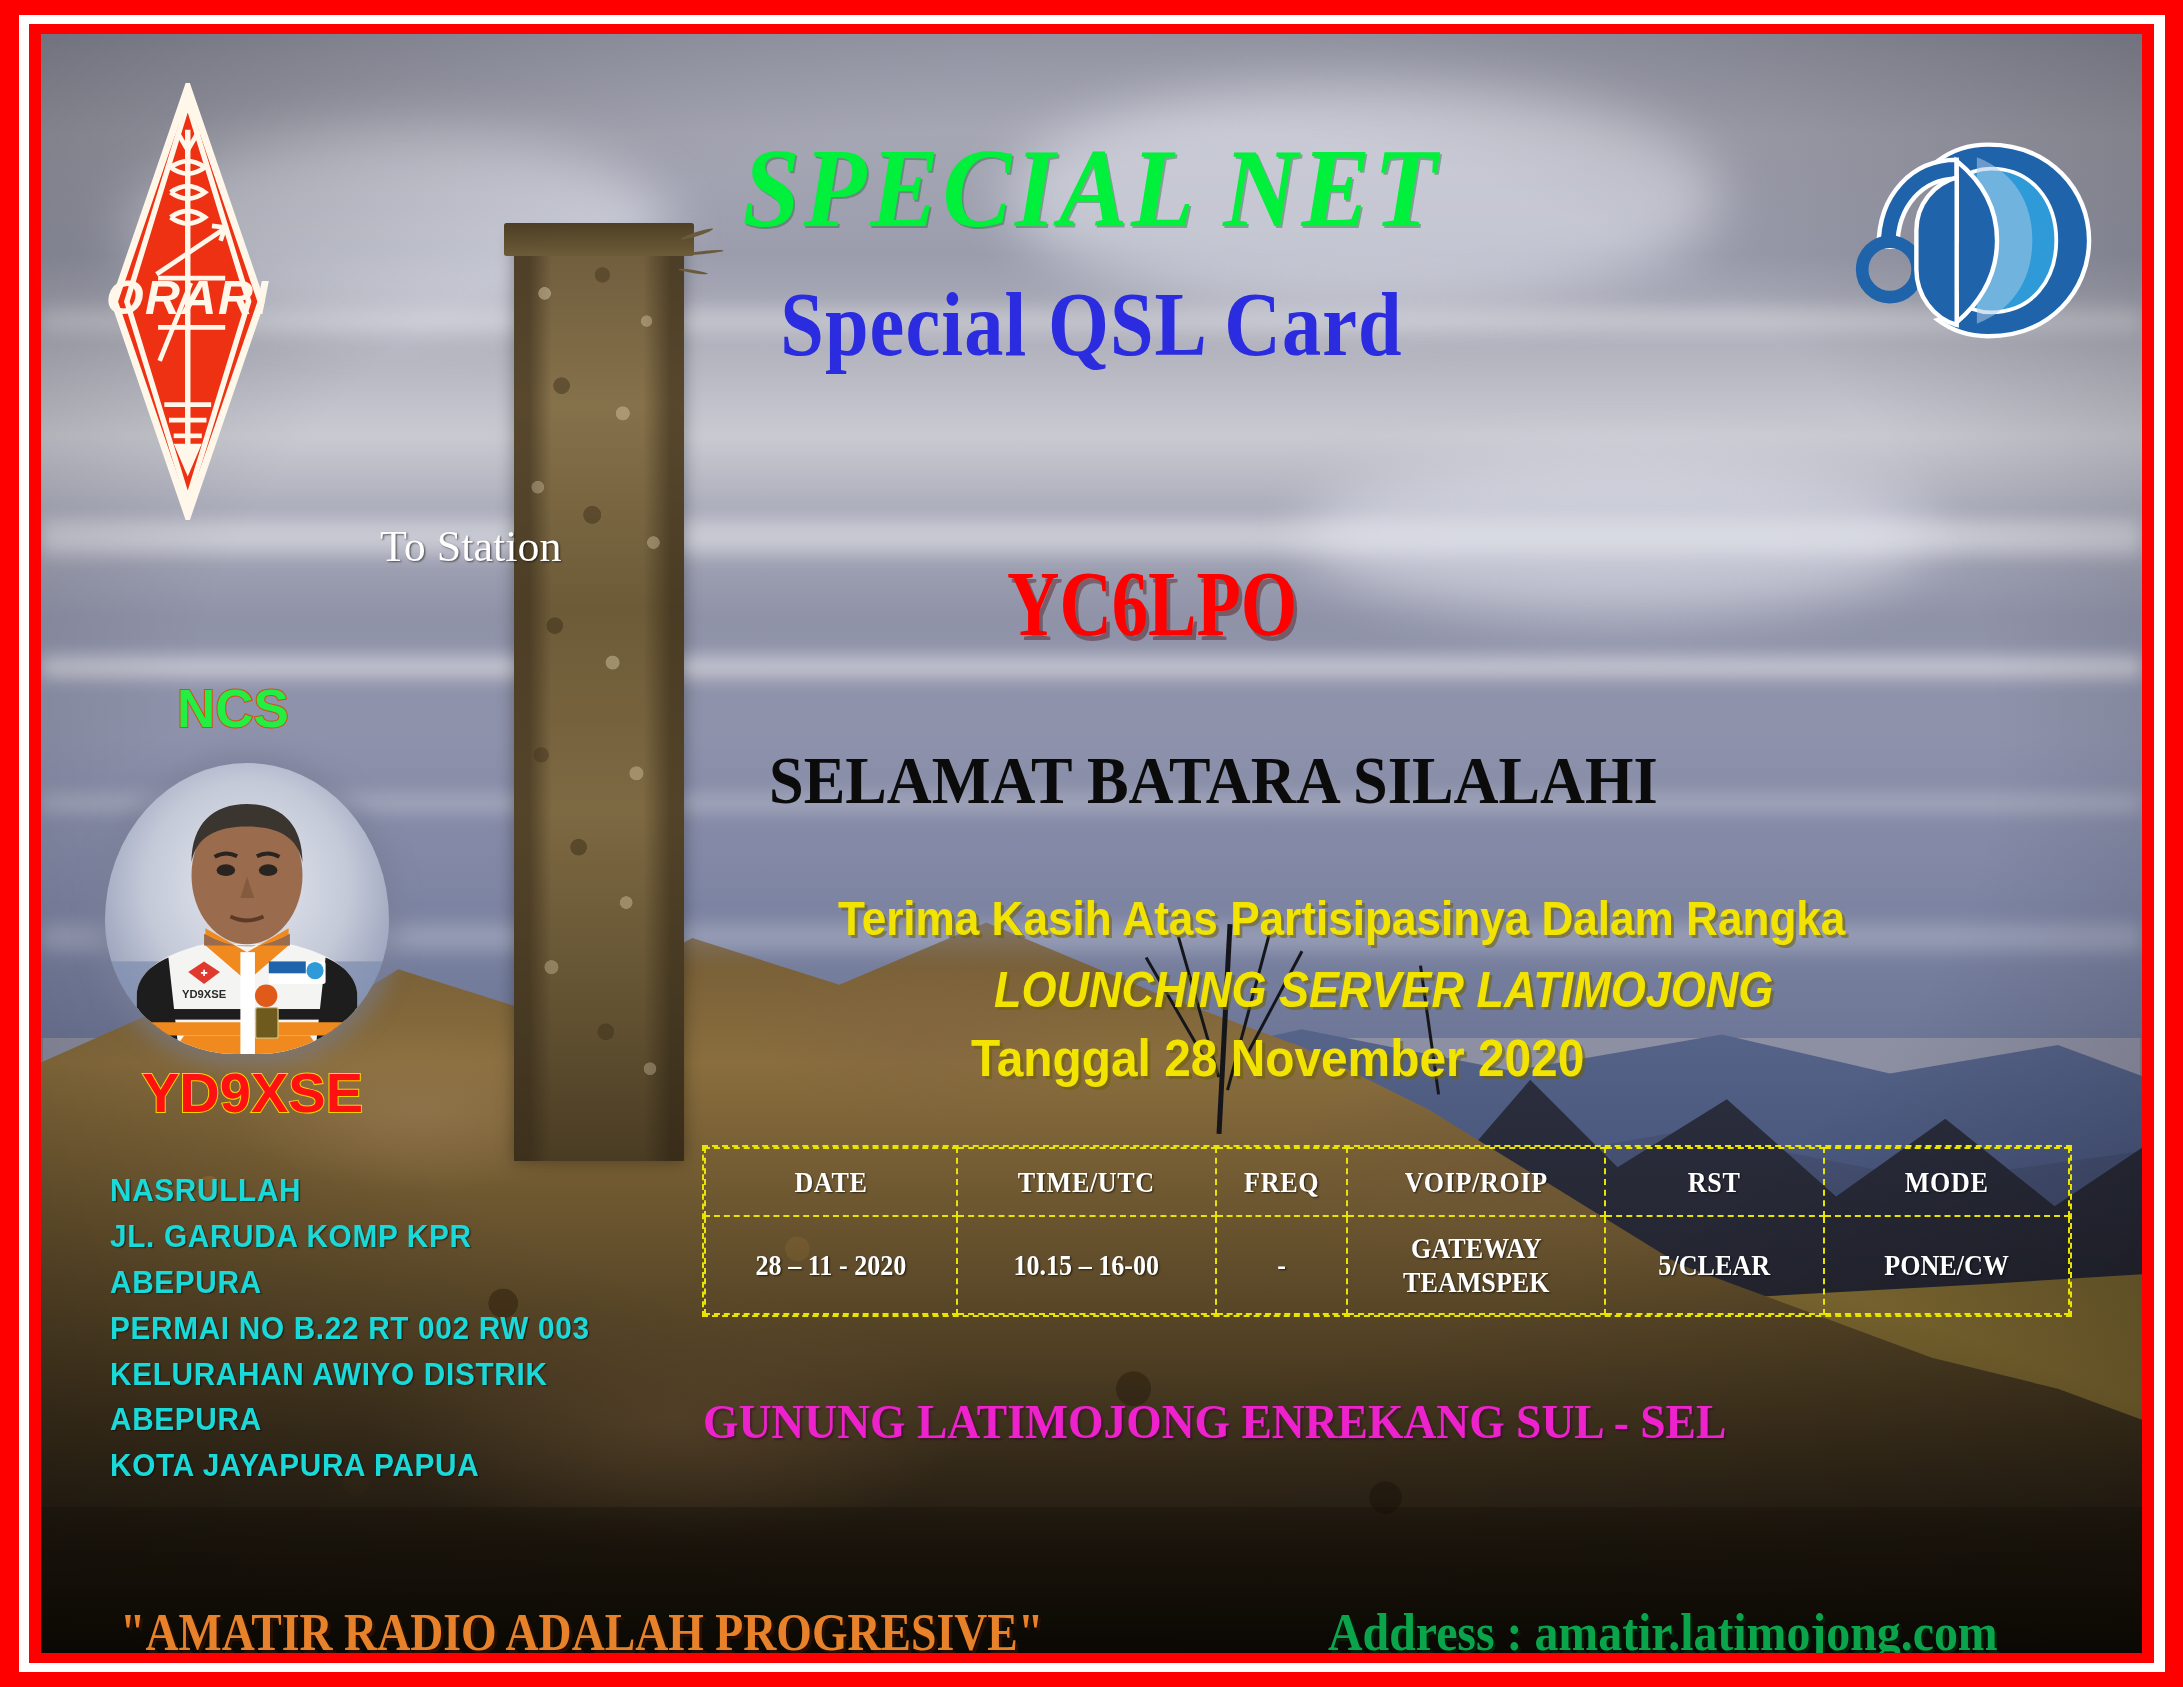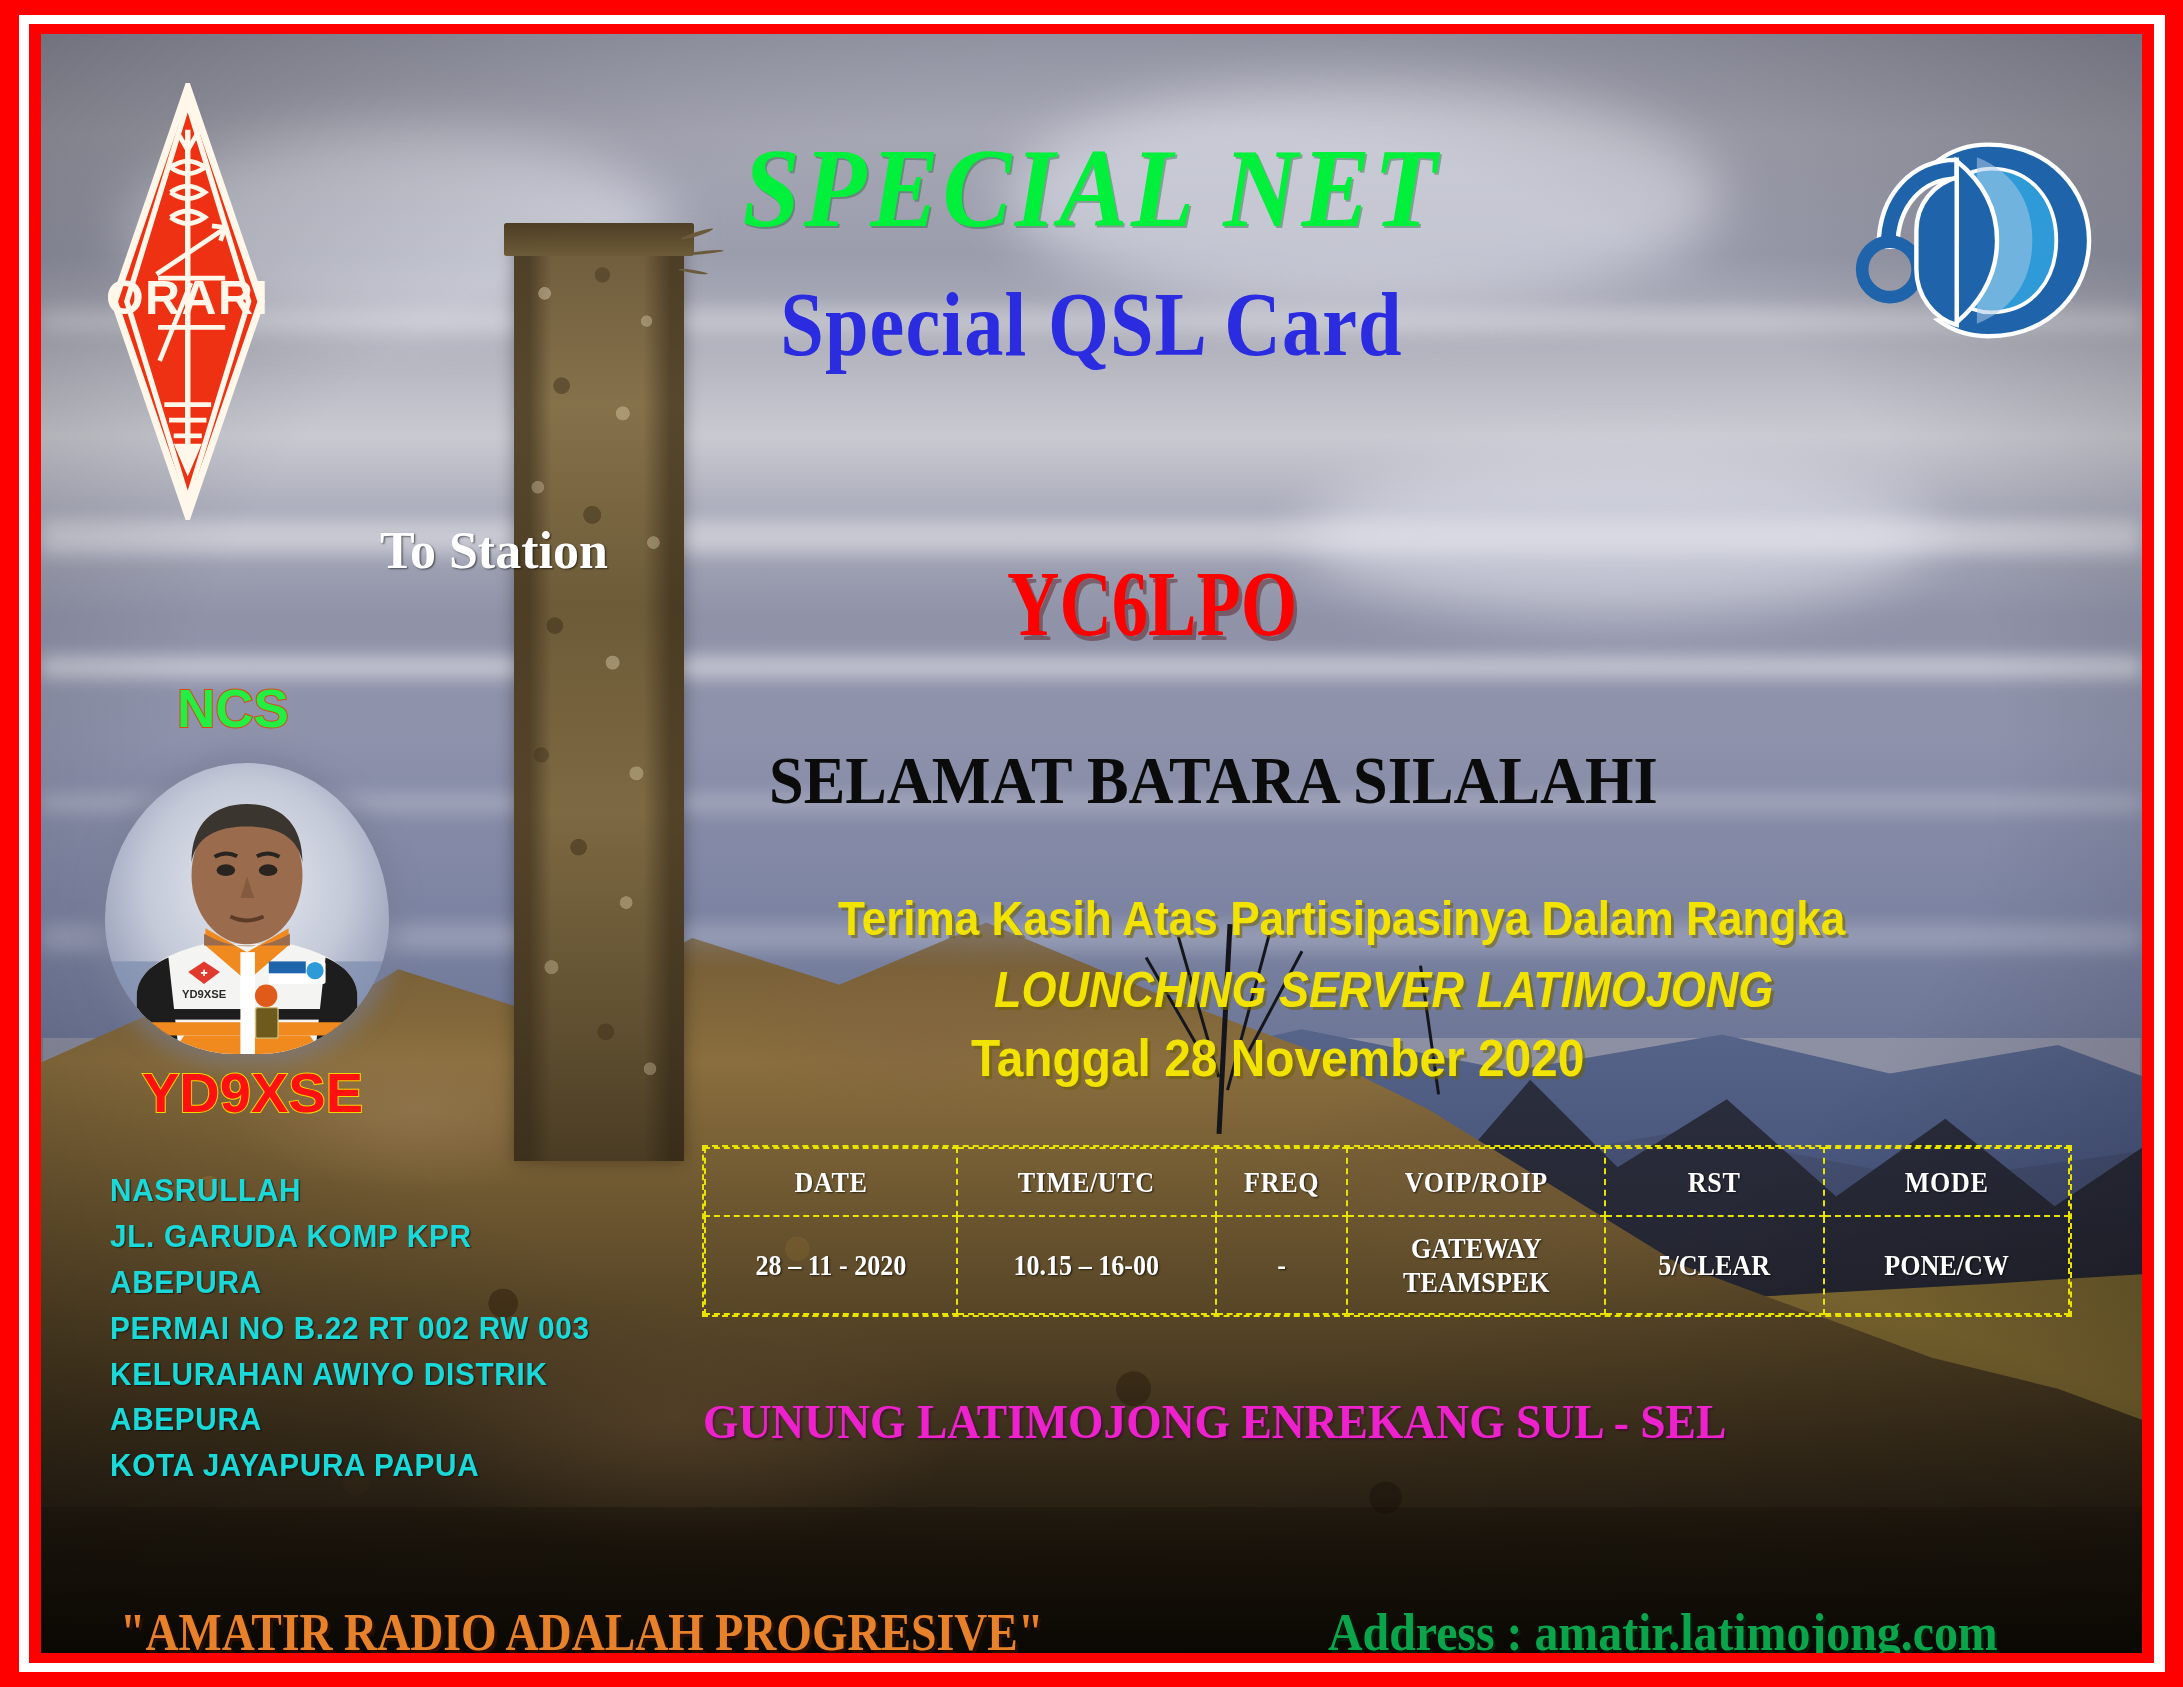--- a/index.html
+++ b/index.html
@@ -146,21 +146,21 @@
     position:absolute;left:-6%;top:-1.6%;width:112%;height:3.6%;
     background:linear-gradient(180deg,#4e3f25,#6d5b38);
     border-radius:2.6px;
   }
   .wisp{position:absolute;background:#6a5a3c;border-radius:50%;}
 
   
   .tree{position:absolute;background:#15161c;}
 
   
-  .orari{position:absolute;left:2.3%;top:3.0%;width:9.4%;height:27%;}
+  .orari{position:absolute;left:2.3%;top:3.0%;width:9.4%;height:27%;font-style:italic;}
 
   
   .roip{position:absolute;right:2.3%;top:3.2%;width:12.0%;height:19%;}
 
   
   .t{position:absolute;white-space:nowrap;line-height:1;}
 
   .title-net{
     left:0;right:0;top:98px;text-align:center;
     font-family:"Liberation Serif",serif;
@@ -173,22 +173,22 @@
   .title-qsl{
     left:0;right:0;top:245px;text-align:center;
     font-family:"Liberation Serif",serif;
     font-weight:bold;
     font-size:91px;color:#2b2be0;
     letter-spacing:1.3px;
     transform:scaleX(.86);
   }
   .to-station{
     left:339px;top:491px;
-    font-family:"Liberation Serif",serif;font-weight:bold;
-    font-size:52px;color:#ffffff;
+    font-family:"Liberation Serif",serif;font-weight:normal;
+    font-size:44px;color:#ffffff;
     text-shadow:1.3px 1.3px 2px rgba(0,0,0,.55);
   }
   .callsign{
     left:966px;top:523px;
     font-family:"Liberation Serif",serif;font-weight:bold;
     font-size:93px;color:#ff0000;
     letter-spacing:0px;
     transform:scaleX(.78);transform-origin:left center;
     text-shadow:4.6px 4.6px 0 rgba(70,0,0,.38);
   }

